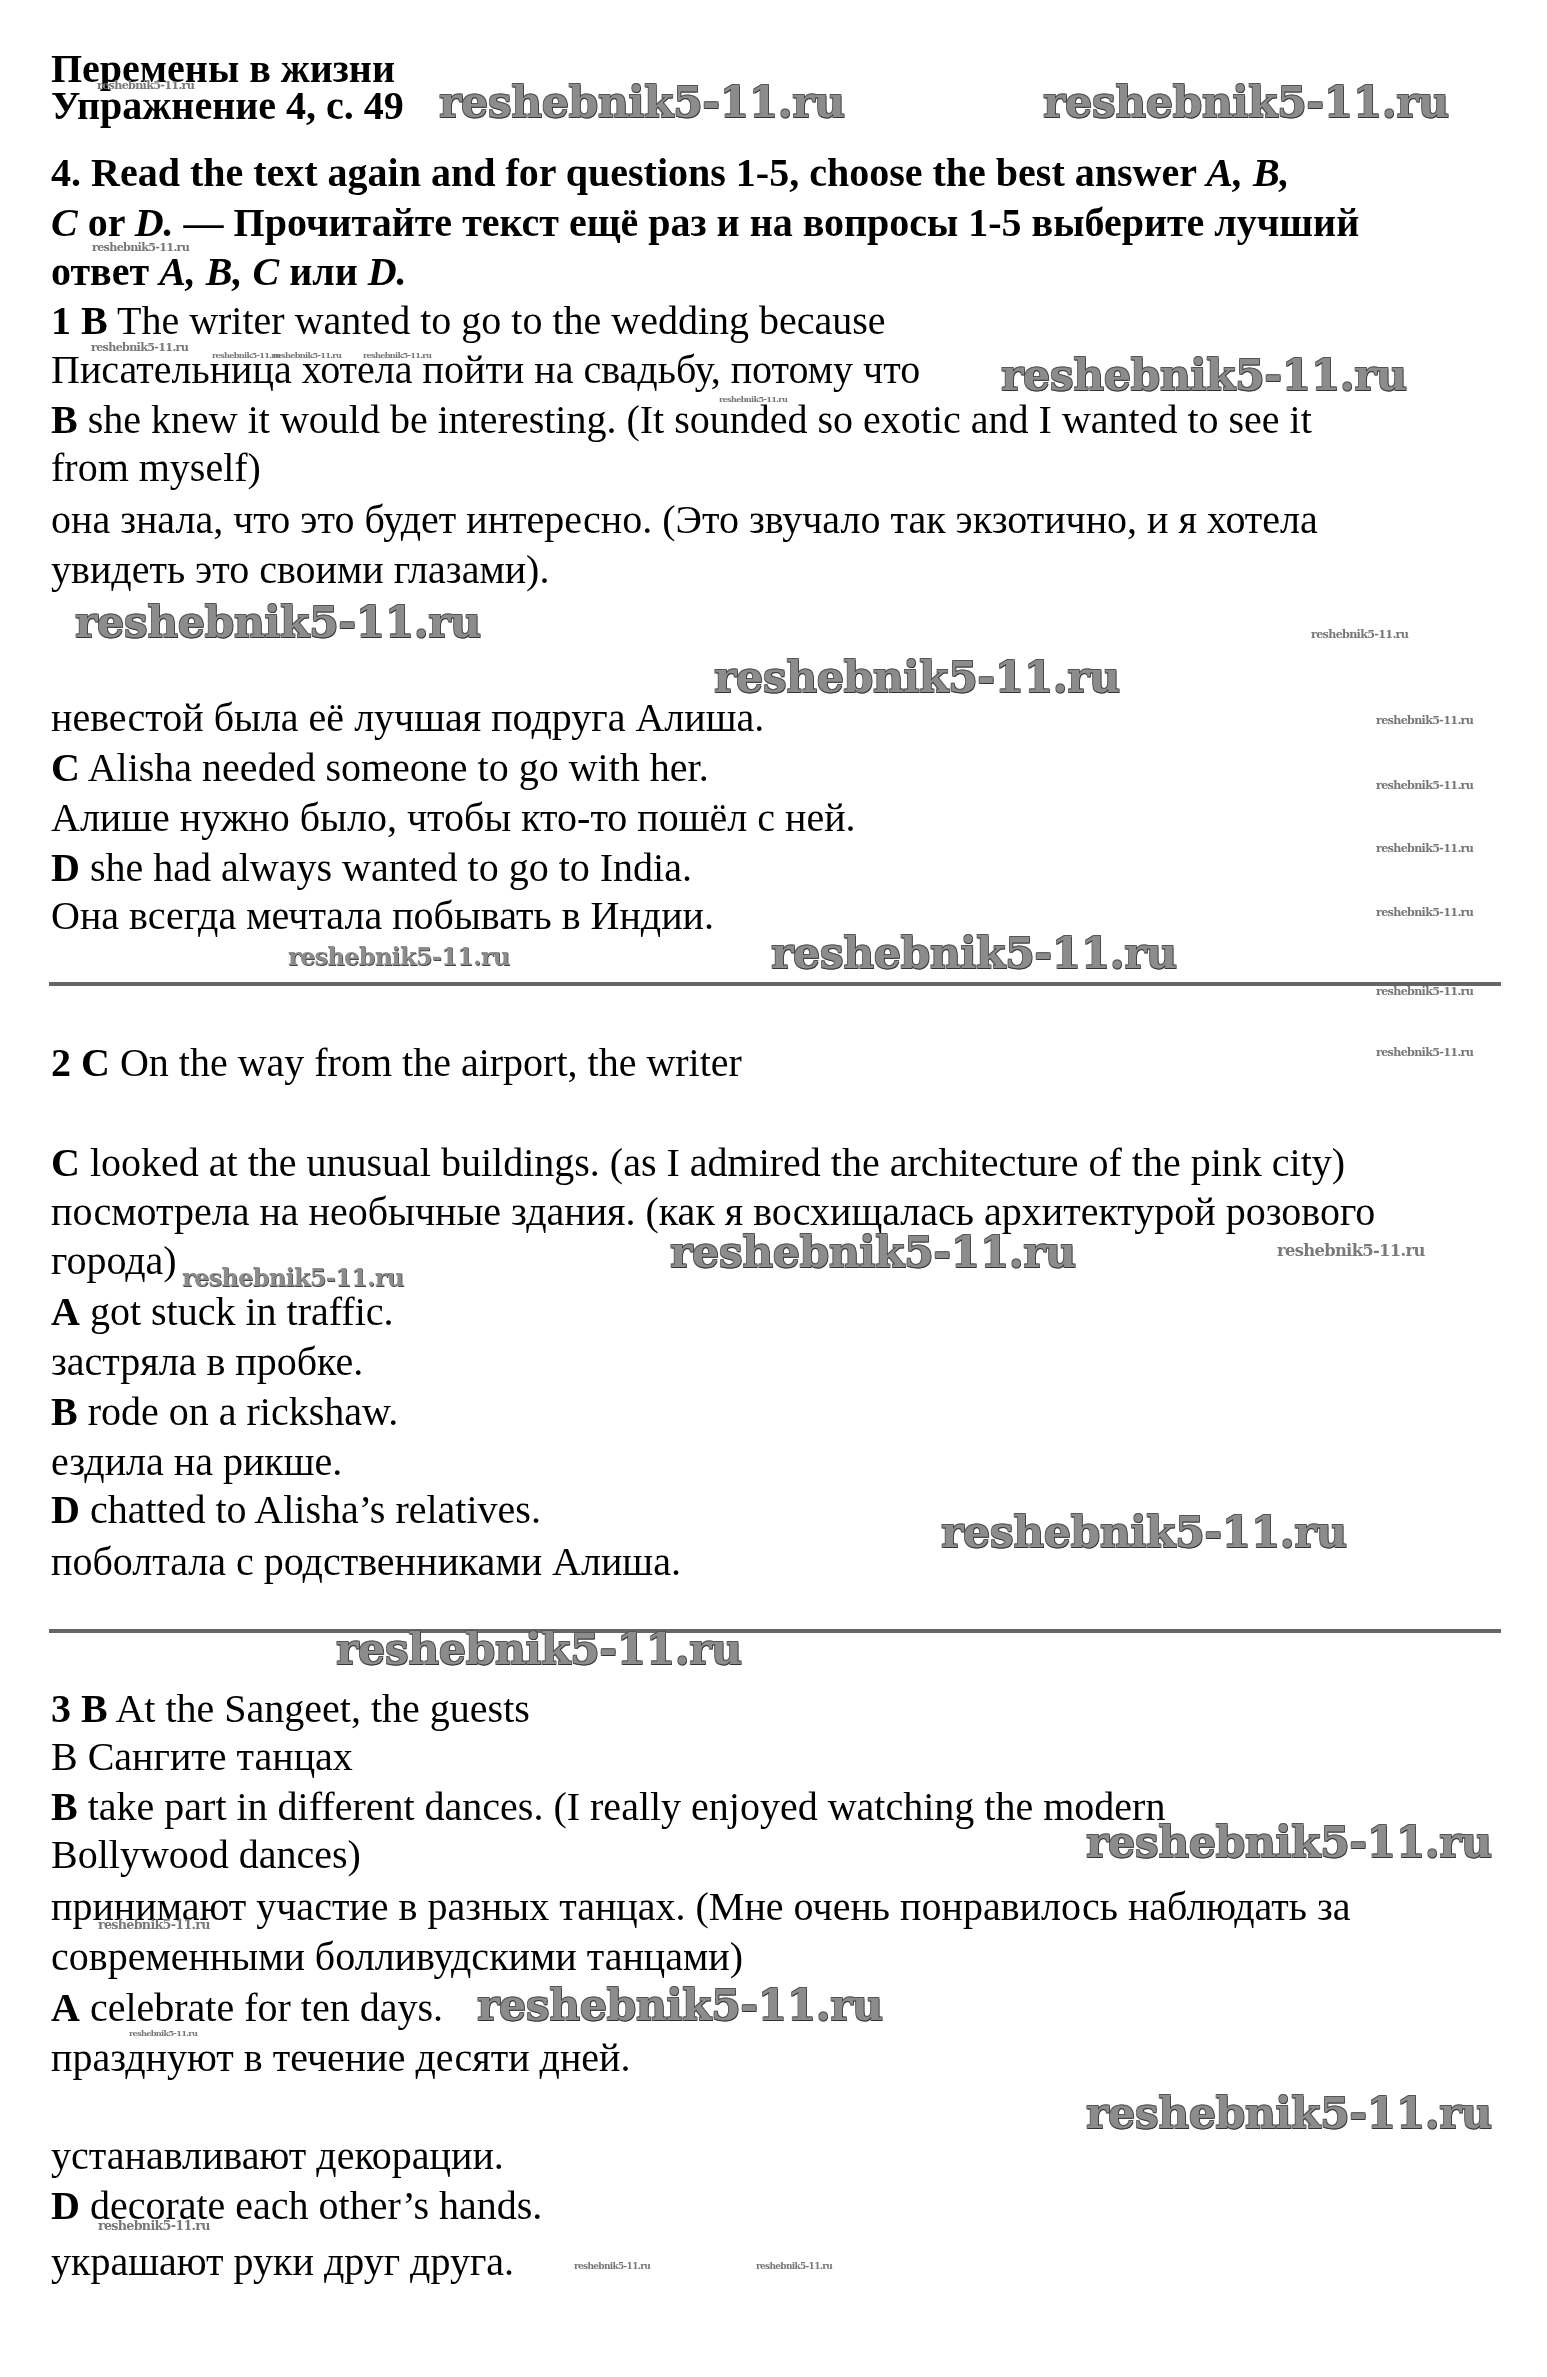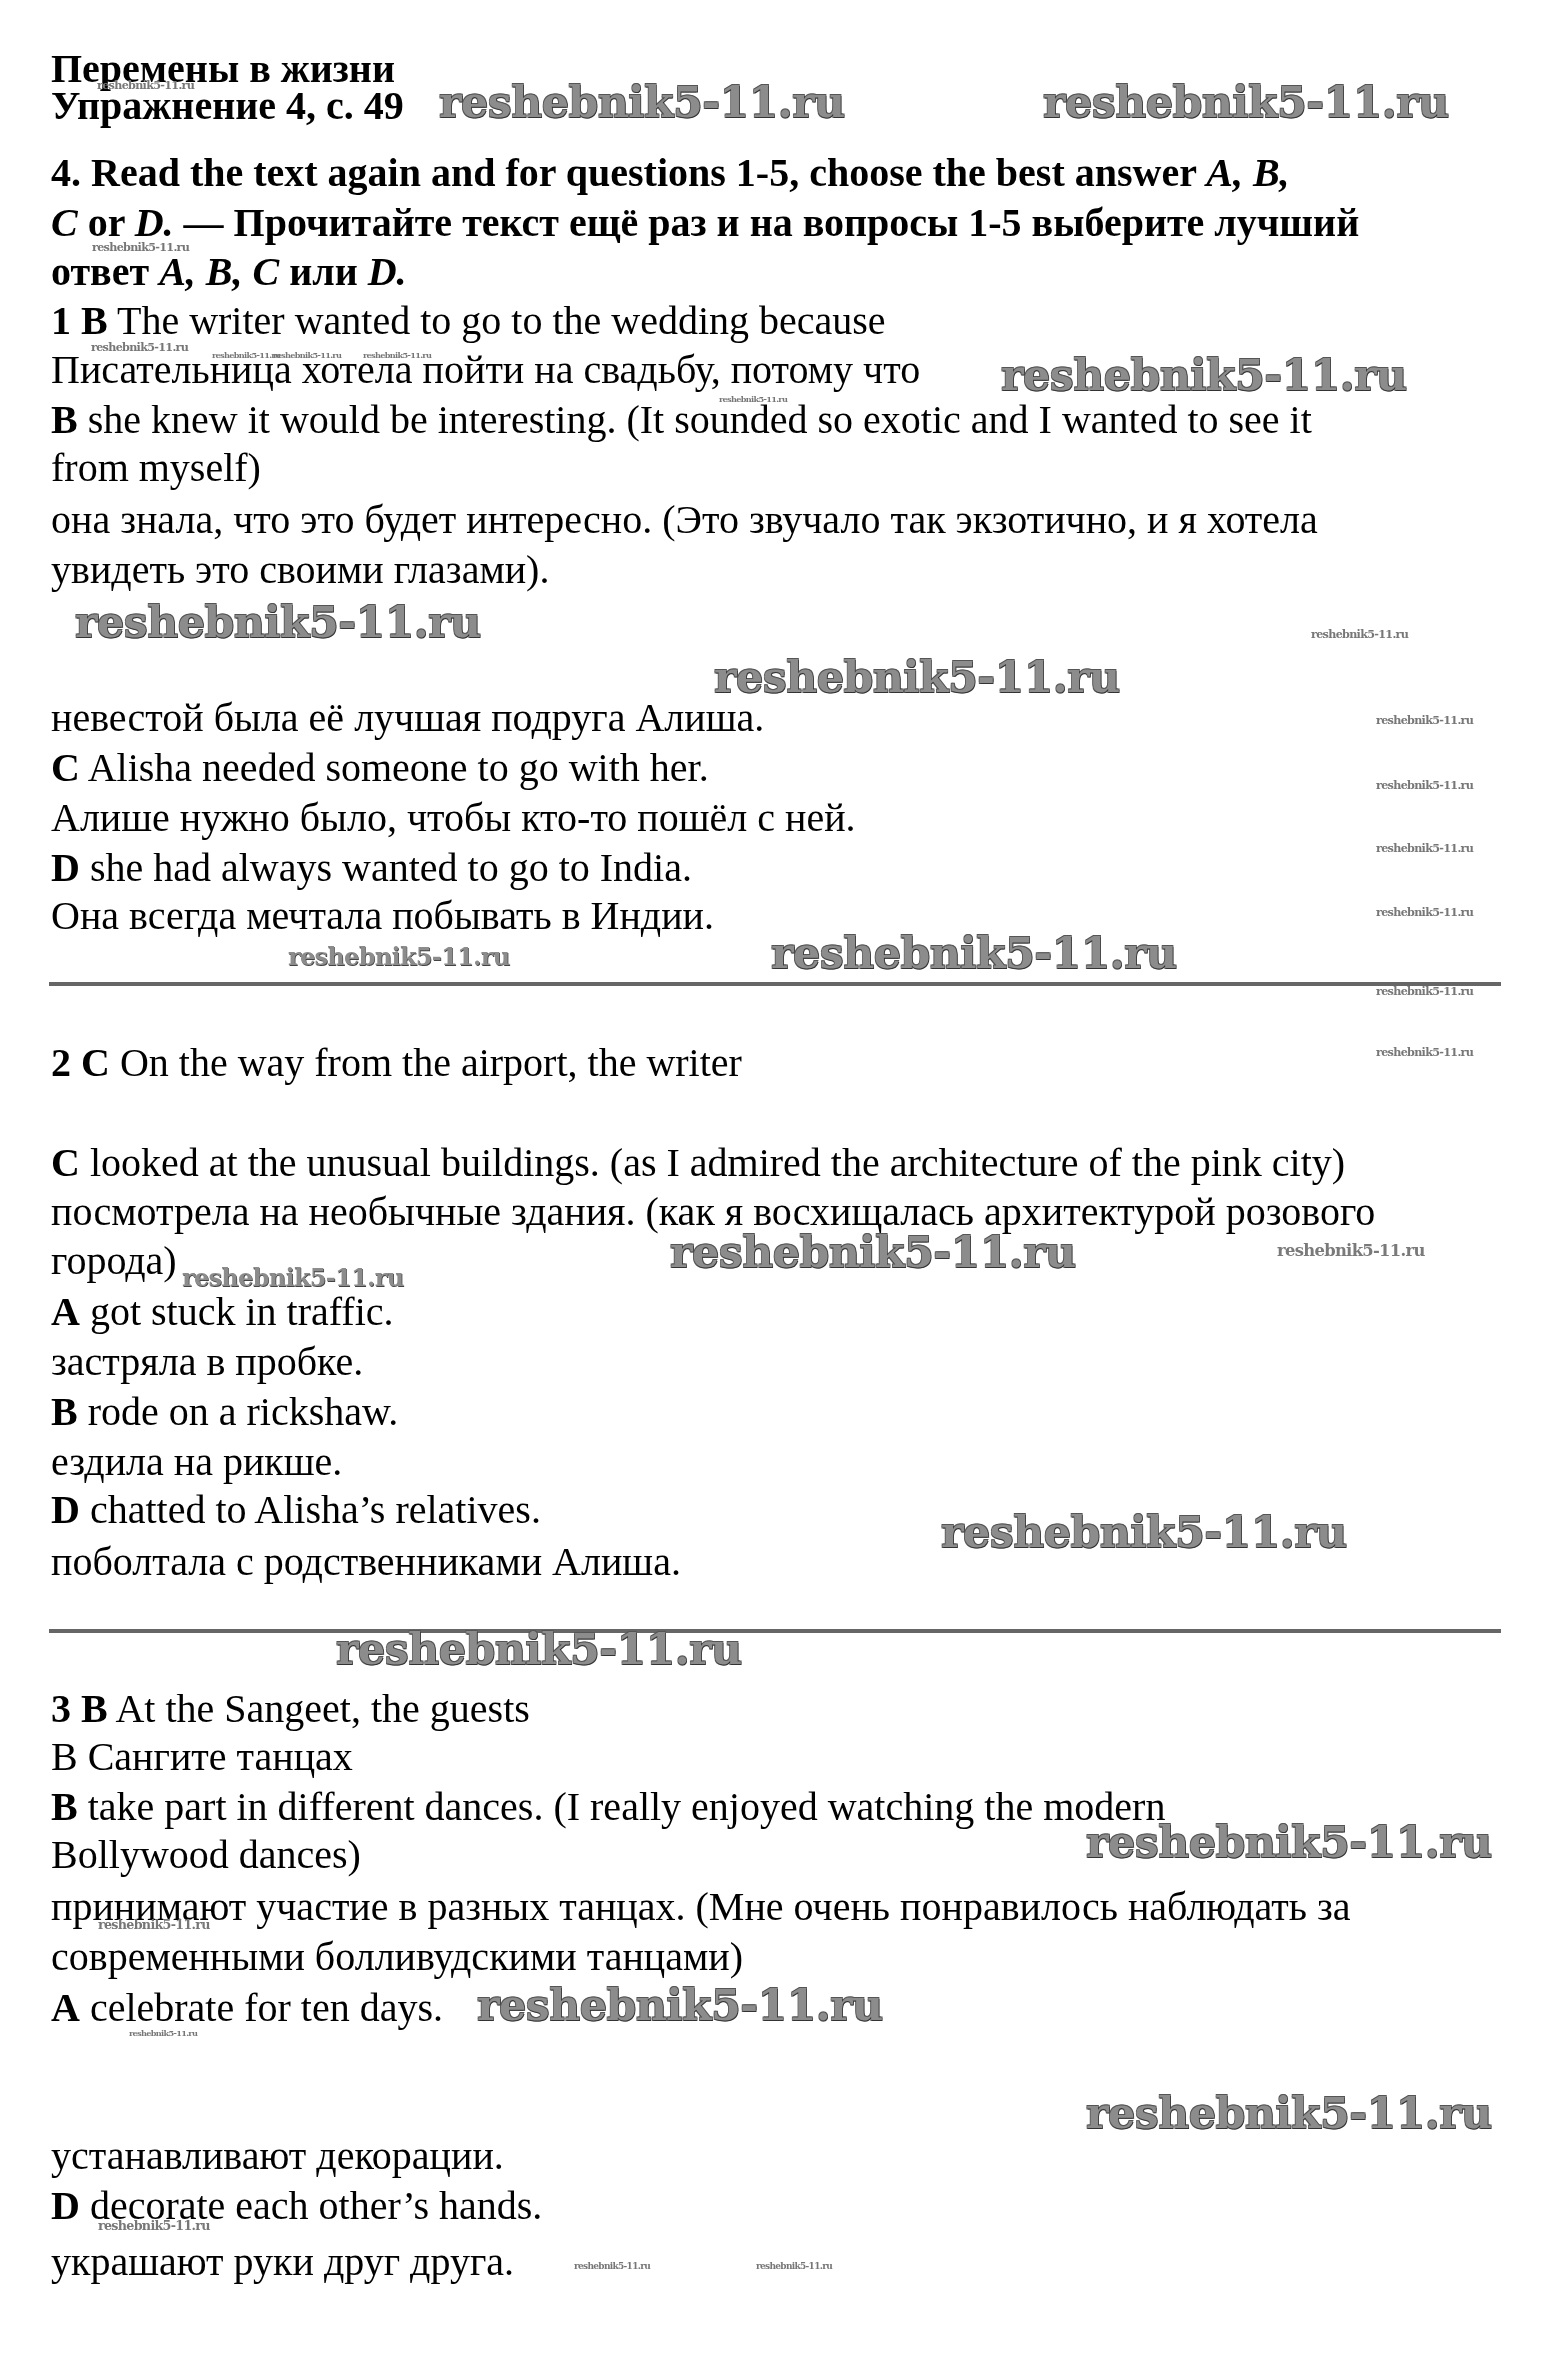--- a/index.html
+++ b/index.html
@@ -67,20 +67,21 @@
   <div class="sep" style="top:1629px"></div>
 
   <div class="line" style="top:1686px"><span class="lbl">3 B</span><span> At the Sangeet, the guests</span></div>
   <div class="line" style="top:1734px">В Сангите танцах</div>
   <div class="line" style="top:1784px"><span class="lbl">B</span><span> take part in different dances. (I really enjoyed watching the modern</span></div>
   <div class="line" style="top:1832px">Bollywood dances)</div>
   <div class="line" style="top:1884px">принимают участие в разных танцах. (Мне очень понравилось наблюдать за</div>
   <div class="line" style="top:1934px">современными болливудскими танцами)</div>
 
   <div class="line" style="top:1985px"><span class="lbl">A</span><span> celebrate for ten days.</span></div>
+  <div class="line" style="top:2035px">празднуют в течение десяти дней.</div>
   <div class="line" style="top:2133px">устанавливают декорации.</div>
   <div class="line" style="top:2183px"><span class="lbl">D</span><span> decorate each other’s hands.</span></div>
   <div class="line" style="top:2239px">украшают руки друг друга.</div>
 
   <div class="wm big" style="left:439px;top:80px">reshebnik5-11.ru</div>
   <div class="wm big" style="left:1043px;top:80px">reshebnik5-11.ru</div>
   <div class="wm big" style="left:1001px;top:353px">reshebnik5-11.ru</div>
   <div class="wm big" style="left:75px;top:600px">reshebnik5-11.ru</div>
   <div class="wm big" style="left:714px;top:655px">reshebnik5-11.ru</div>
   <div class="wm big" style="left:771px;top:931px">reshebnik5-11.ru</div>

